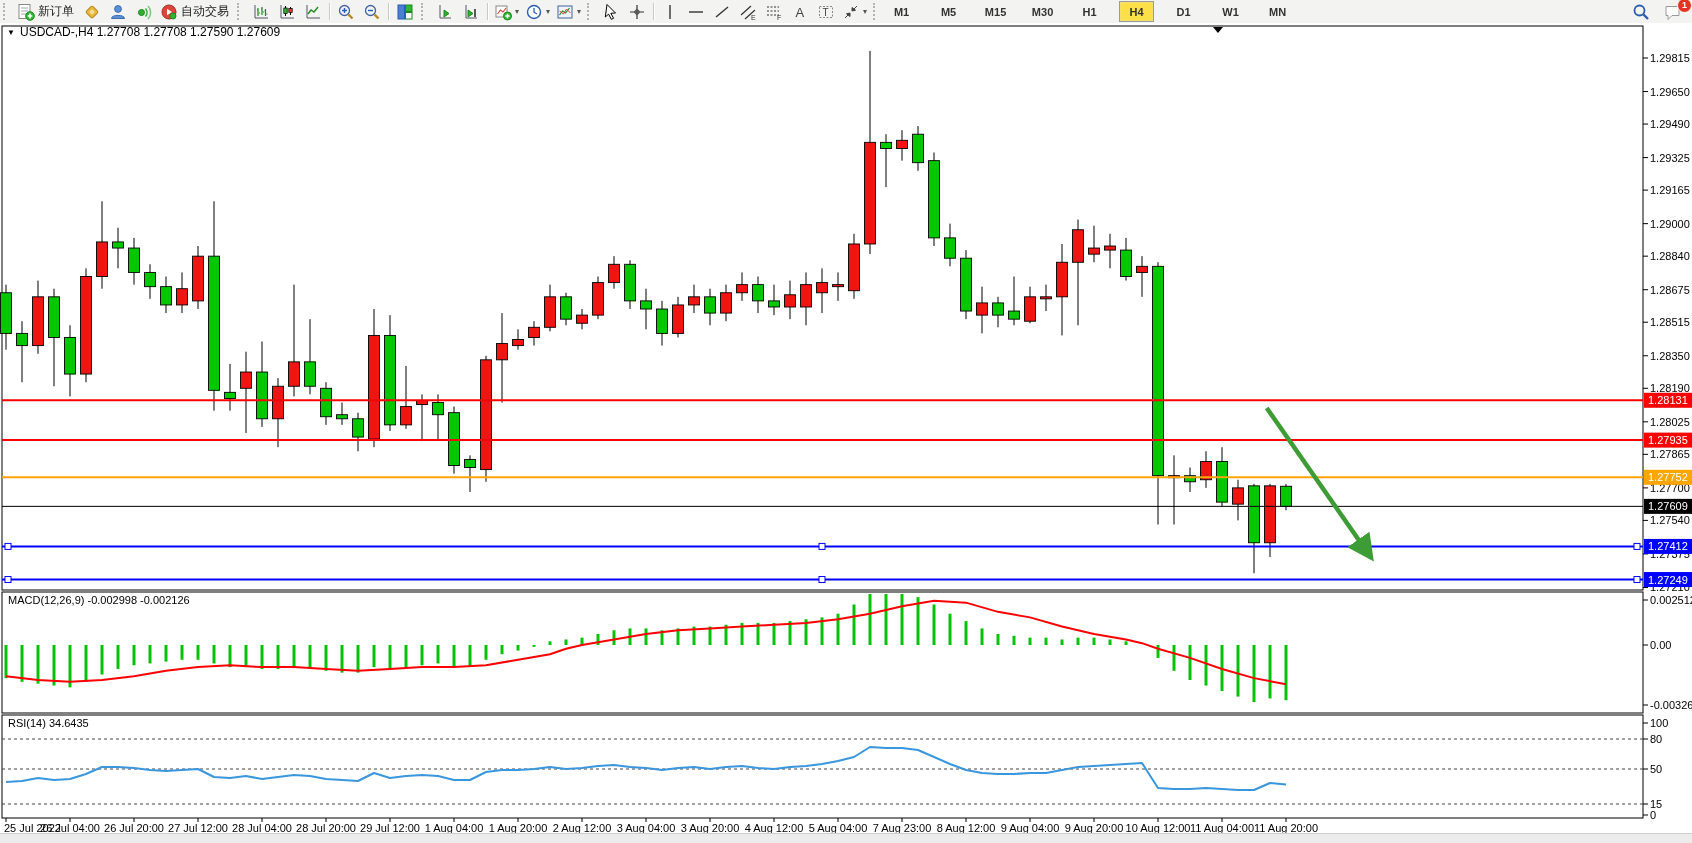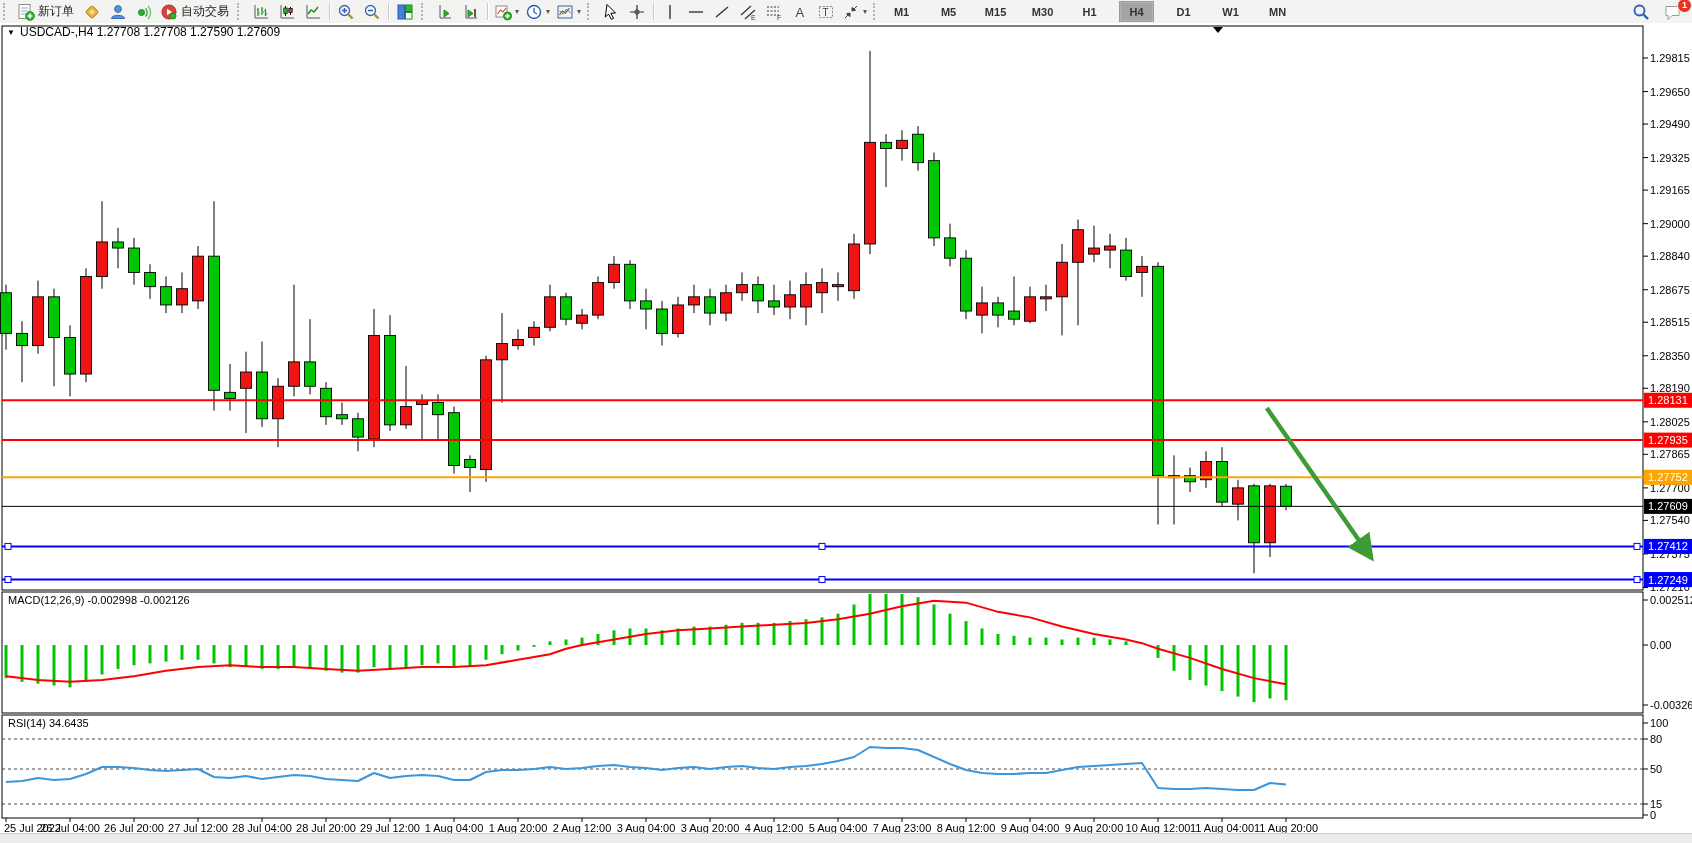--- a/index.html
+++ b/index.html
@@ -9,21 +9,21 @@
     border-bottom:1px solid #737373;display:flex;align-items:center;font-size:12px;color:#222;}
   .grip{width:5px;height:17px;border-left:2px dotted #b3b3b3;margin:0 4px 0 3px;}
   .sep{width:1px;height:17px;background:#c9c9c9;box-shadow:1px 0 0 #ffffff;margin:0 3px;}
   .tbtn{height:20px;min-width:20px;display:flex;align-items:center;justify-content:center;
     gap:3px;padding:0 2px;border:1px solid transparent;border-radius:2px;cursor:default;}
   .tbtn .lbl{white-space:nowrap;padding-right:2px;}
   .caret{font-size:8px;color:#555;line-height:1;}
   .ic{width:18px;height:18px;display:block;}
   .tf{height:19px;min-width:25px;padding:0 4px;display:flex;align-items:center;justify-content:center;
     font-size:11px;font-weight:bold;color:#333;border:1px solid transparent;}
-  .tf.active{background:#a3a3a3;border:1px solid #9a9a9a;box-shadow:inset 0 0 2px #ddd;}
+  .tf.active{background:#fde047;border:1px solid #9a9a9a;box-shadow:inset 0 0 2px #ddd;}
   .right-icons{position:absolute;right:6px;top:0;height:23px;display:flex;align-items:center;gap:6px;}
   .chat-wrap{position:relative;}
   .badge{position:absolute;right:-7px;top:-4px;background:#e53324;color:#fff;font-size:9px;
     font-weight:bold;border-radius:8px;min-width:13px;height:13px;display:flex;align-items:center;
     justify-content:center;border:1px solid #fff;}
   
   .chart-window{position:absolute;left:0;top:23px;width:1692px;height:810px;background:#ffffff;}
   svg text{font-family:"Liberation Sans",sans-serif;}
   .statusstrip{position:absolute;left:0;top:833px;width:1692px;height:10px;background:#ececec;
     border-top:1px solid #cfcfcf;}

